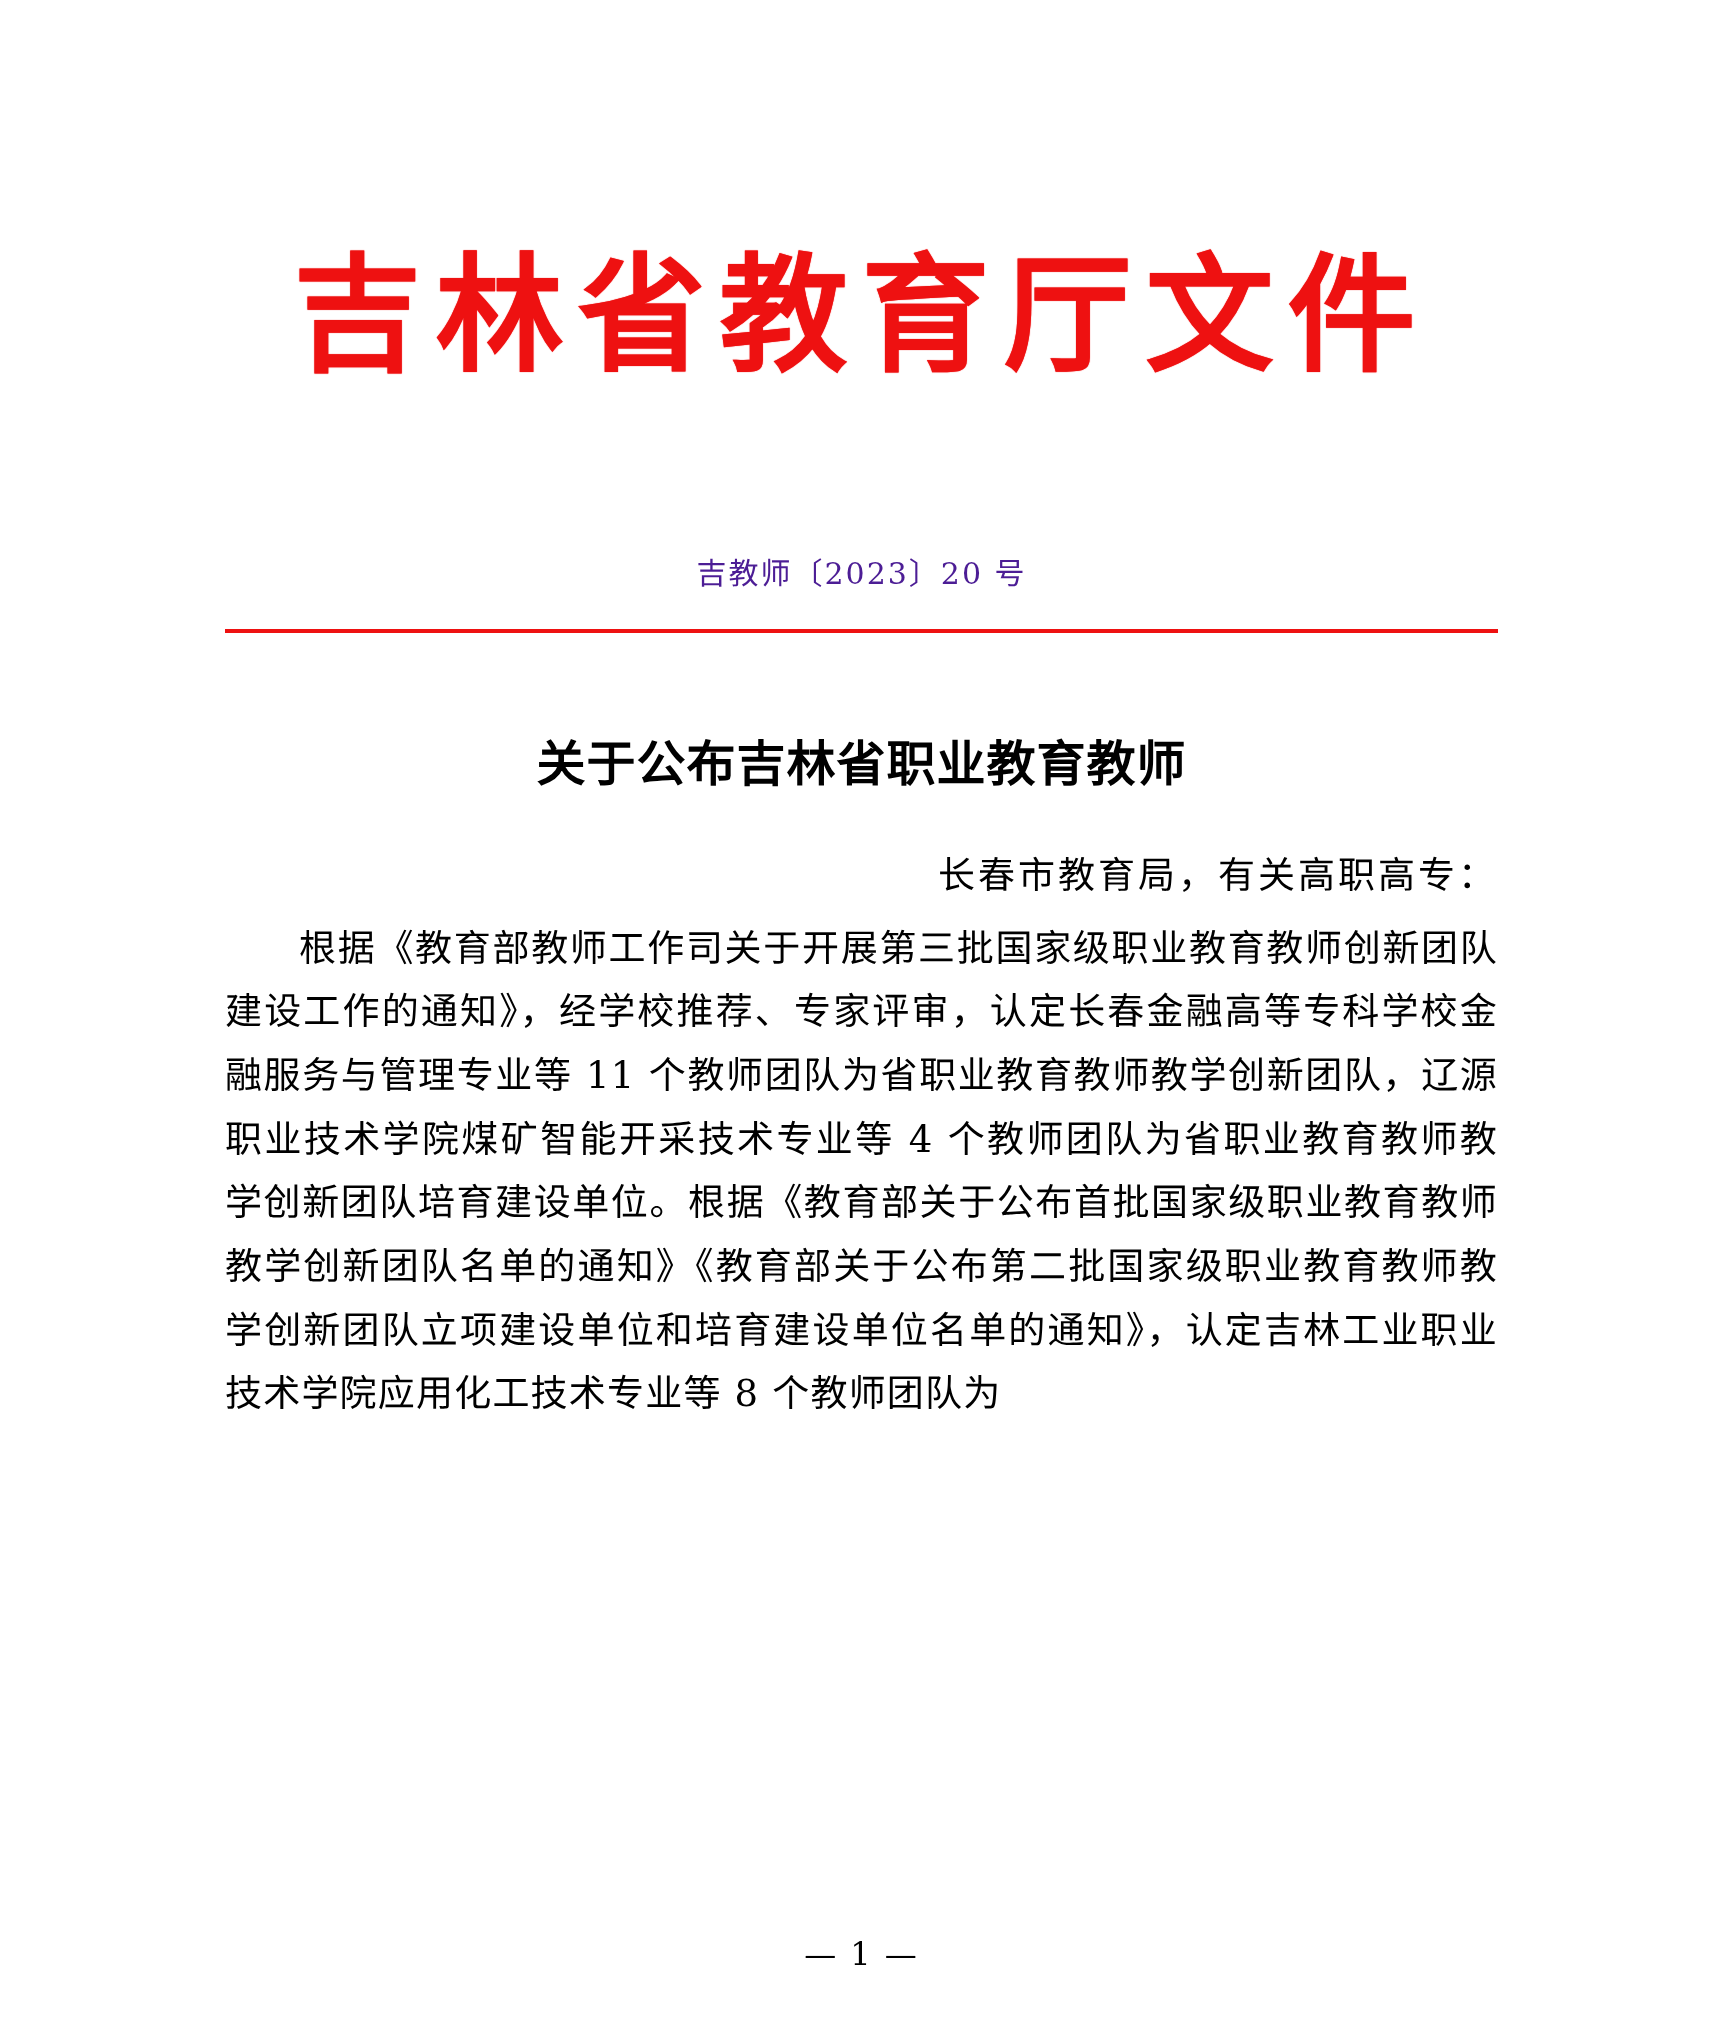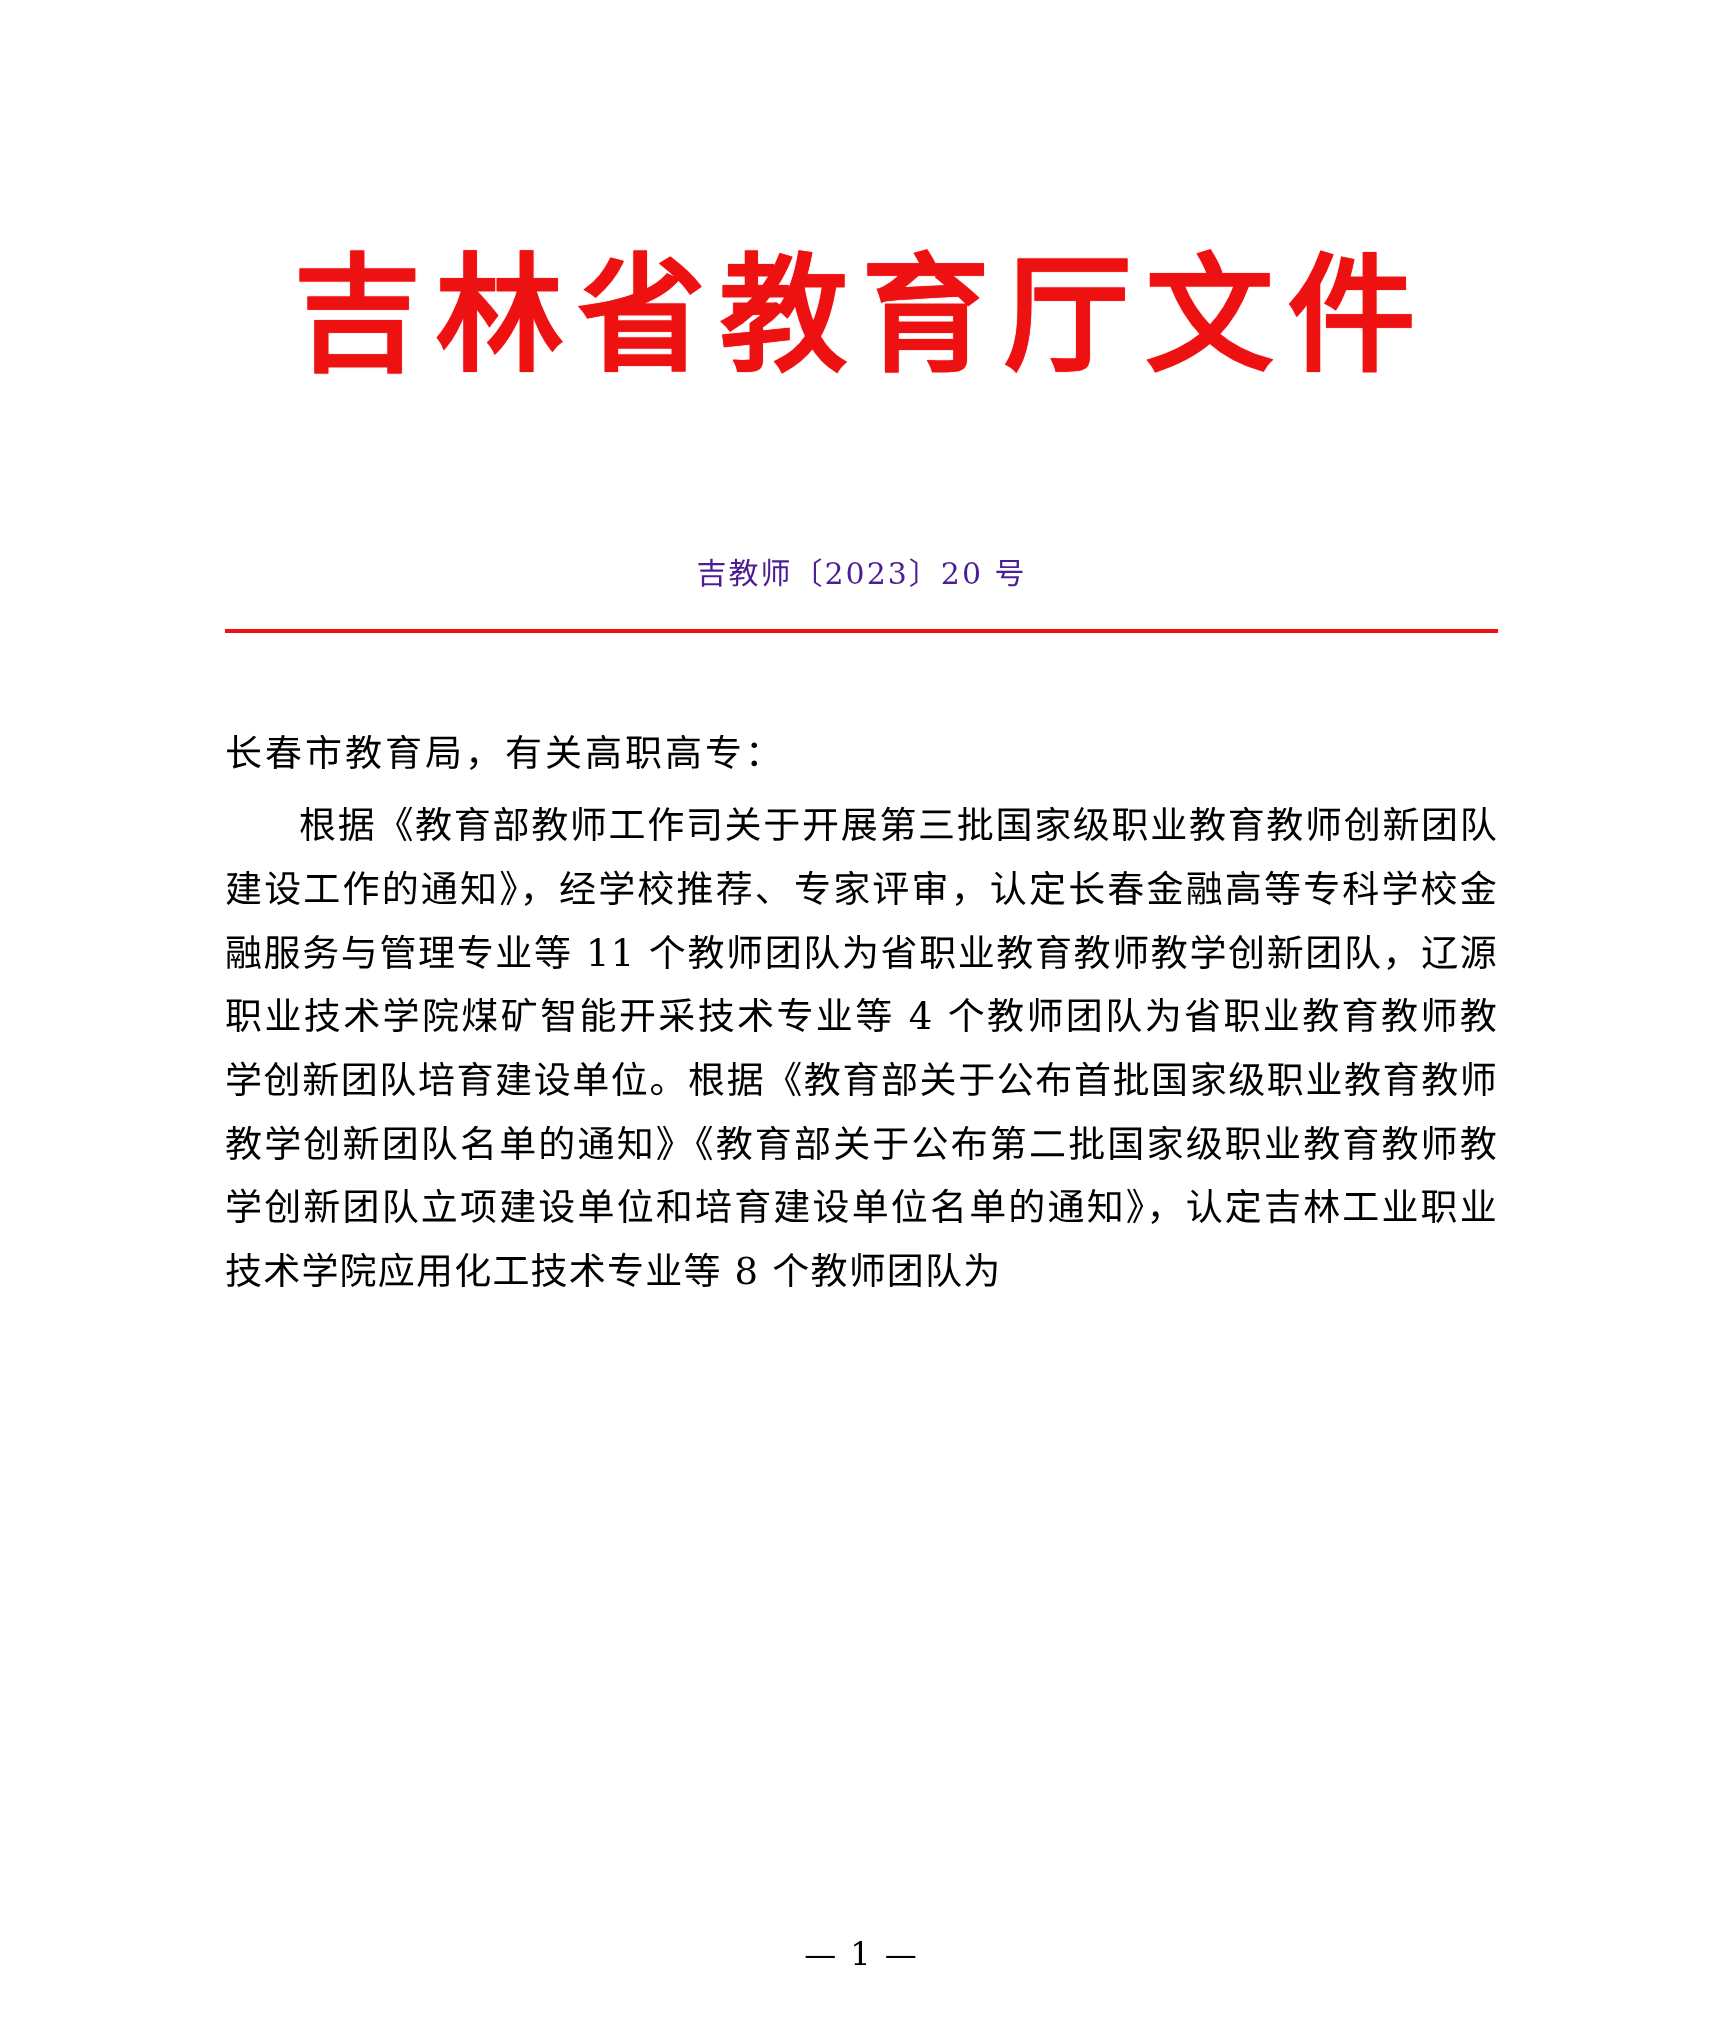--- a/index.html
+++ b/index.html
@@ -64,24 +64,25 @@
     font-size: 49px;
     font-weight: bold;
     line-height: 1.62;
     letter-spacing: 1px;
     font-family: "DejaVu Serif", "Liberation Serif", serif;
   }
   .doc-title .line { display: block; }
 
   
   .salutation {
-    margin-top: 88px;
+    margin-top: 43px;
     font-size: 37px;
     line-height: 1.55;
     letter-spacing: 3px;
+    text-align: right;
   }
   .body-para {
     margin-top: 12px;
     font-size: 37px;
     line-height: 1.72;
     letter-spacing: 1.2px;
     text-align: justify;
     text-align-last: left;
     text-justify: inter-ideograph;
     text-indent: 0;
@@ -103,20 +104,21 @@
 
 <div class="page">
 
   <div class="masthead">吉林省教育厅文件</div>
 
   <div class="doc-number">吉教师〔2023〕20 号</div>
 
   <div class="red-rule"></div>
 
   <div class="doc-title">
+    <span class="line">关于公布吉林省职业教育教师</span>
   </div>
 
   <div class="salutation">长春市教育局，有关高职高专：</div>
 
   <div class="body-para" style="text-indent: 2em;">根据《教育部教师工作司关于开展第三批国家级职业教育教师创新团队建设工作的通知》，经学校推荐、专家评审，认定长春金融高等专科学校金融服务与管理专业等 11 个教师团队为省职业教育教师教学创新团队，辽源职业技术学院煤矿智能开采技术专业等 4 个教师团队为省职业教育教师教学创新团队培育建设单位。根据《教育部关于公布首批国家级职业教育教师教学创新团队名单的通知》《教育部关于公布第二批国家级职业教育教师教学创新团队立项建设单位和培育建设单位名单的通知》，认定吉林工业职业技术学院应用化工技术专业等 8 个教师团队为</div>
 
   <div class="page-number">— 1 —</div>
 
 </div>
 

